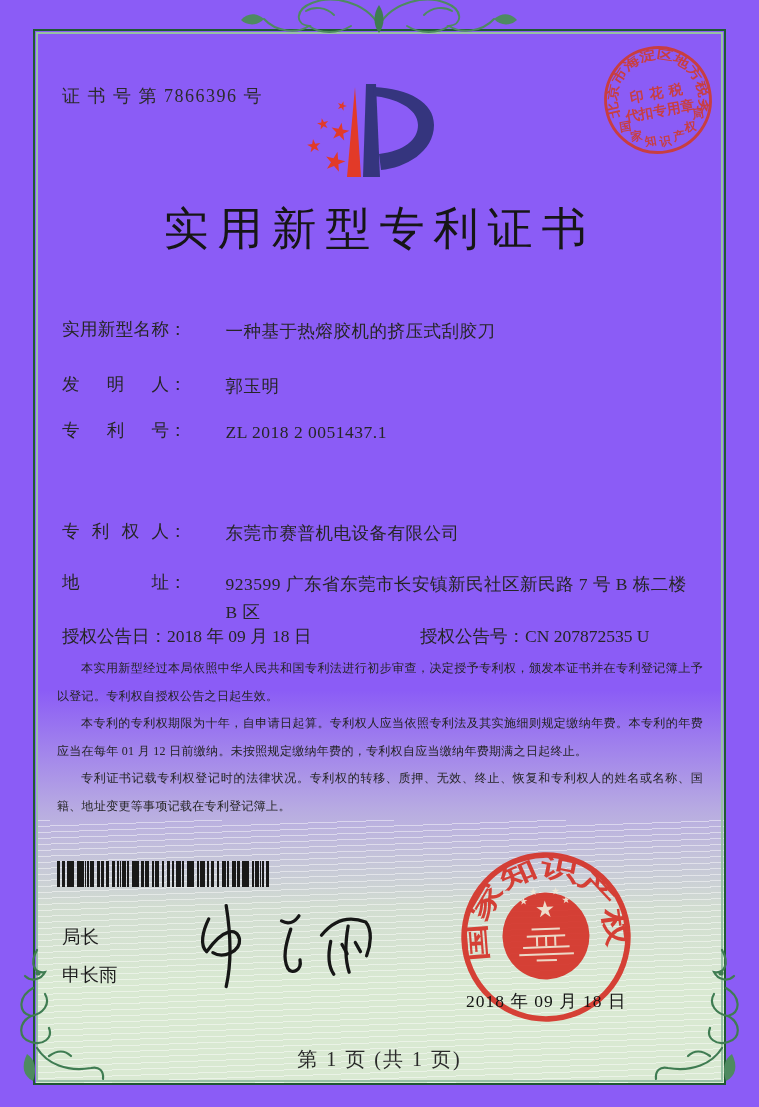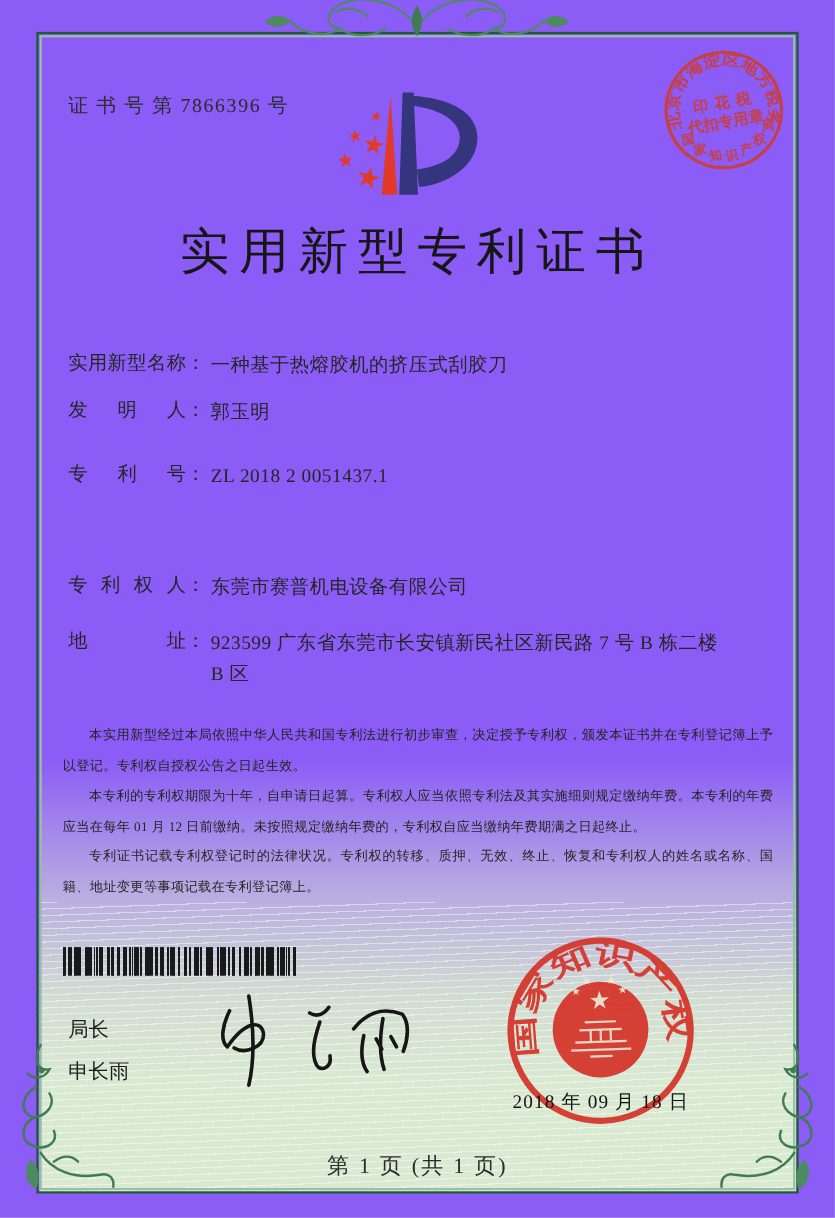--- a/index.html
+++ b/index.html
@@ -19,21 +19,21 @@
   .orn{position:absolute;z-index:3;}
   .content{position:absolute;inset:0;z-index:4;}
 
   .certno{position:absolute;left:62px;top:84px;font-size:18px;letter-spacing:1.5px;color:#2b2b2b;}
   .logo{position:absolute;left:303px;top:78px;}
   .title{position:absolute;left:0;top:199px;width:100%;text-align:center;font-size:45px;font-weight:400;letter-spacing:9px;color:#161616;}
 
   .frow{position:absolute;left:62px;width:650px;font-size:17.5px;color:#262626;}
   .flabel{display:inline-block;width:107px;text-align:justify;text-align-last:justify;vertical-align:top;}
   .fcolon{display:inline-block;padding-right:5px;vertical-align:top;}
-  .fvalue{display:inline-block;vertical-align:top;letter-spacing:.5px;max-width:470px;line-height:28px;}
+  .fvalue{display:inline-block;vertical-align:top;letter-spacing:.5px;max-width:470px;line-height:28px;margin-left:34px;}
   .grant-right{position:absolute;left:358px;top:0;white-space:nowrap;}
 
   .paras{position:absolute;left:57px;top:655px;width:646px;font-size:12px;line-height:27.5px;text-align:justify;color:#242424;}
   .paras p{margin:0;text-indent:2em;letter-spacing:.3px;}
 
   .barcode{position:absolute;left:57px;top:861px;width:213px;height:26px;z-index:4;
     background:
       repeating-linear-gradient(90deg,#191919 0 2px,transparent 2px 5px),
       repeating-linear-gradient(90deg,#191919 0 3px,transparent 3px 11px),
       repeating-linear-gradient(90deg,#191919 0 1px,transparent 1px 7px);}
@@ -117,33 +117,41 @@
       <path d="M52,8 L44,98 L58,98 Z" fill="#e23a28"></path>
       <path d="M63,5 L60,98 L77,98 L73,5 Z" fill="#35357e"></path>
       <path d="M71,8 C106,10 131,23 131,46 C131,73 102,89 78,91 L76,75 C101,72 115,61 115,46 C115,29 92,19 70,17 Z" fill="#35357e"></path>
     </svg>
 
     <div class="title">实用新型专利证书</div>
 
     <div class="frow" style="top:317px;">
       <span class="flabel">实用新型名称</span><span class="fcolon">：</span><span class="fvalue">一种基于热熔胶机的挤压式刮胶刀</span>
     </div>
-    <div class="frow" style="top:360px;">
+    <div class="frow" style="top:372px;">
       <span class="flabel">发明人</span><span class="fcolon">：</span><span class="fvalue">郭玉明</span>
     </div>
     <div class="frow" style="top:418px;">
       <span class="flabel">专利号</span><span class="fcolon">：</span><span class="fvalue">ZL 2018 2 0051437.1</span>
     </div>
     <div class="frow" style="top:519px;">
       <span class="flabel">专利权人</span><span class="fcolon">：</span><span class="fvalue">东莞市赛普机电设备有限公司</span>
     </div>
     <div class="frow" style="top:570px;">
       <span class="flabel">地址</span><span class="fcolon">：</span><span class="fvalue" style="width:462px;">923599 广东省东莞市长安镇新民社区新民路 7 号 B 栋二楼 B 区</span>
     </div>
 
+    <div class="frow" style="top:624px;">
+      <span>
+        <span>授权公告日</span><span>：</span><span>2018 年 09 月 18 日</span>
+      </span>
+      <span class="grant-right">
+        <span>授权公告号</span><span>：</span><span>CN 207872535 U</span>
+      </span>
+    </div>
 
     <div class="paras">
       <p>本实用新型经过本局依照中华人民共和国专利法进行初步审查，决定授予专利权，颁发本证书并在专利登记簿上予以登记。专利权自授权公告之日起生效。</p>
       <p>本专利的专利权期限为十年，自申请日起算。专利权人应当依照专利法及其实施细则规定缴纳年费。本专利的年费应当在每年 01 月 12 日前缴纳。未按照规定缴纳年费的，专利权自应当缴纳年费期满之日起终止。</p>
       <p>专利证书记载专利权登记时的法律状况。专利权的转移、质押、无效、终止、恢复和专利权人的姓名或名称、国籍、地址变更等事项记载在专利登记簿上。</p>
     </div>
 
     <div class="barcode"></div>
 
     <div class="signblock">

